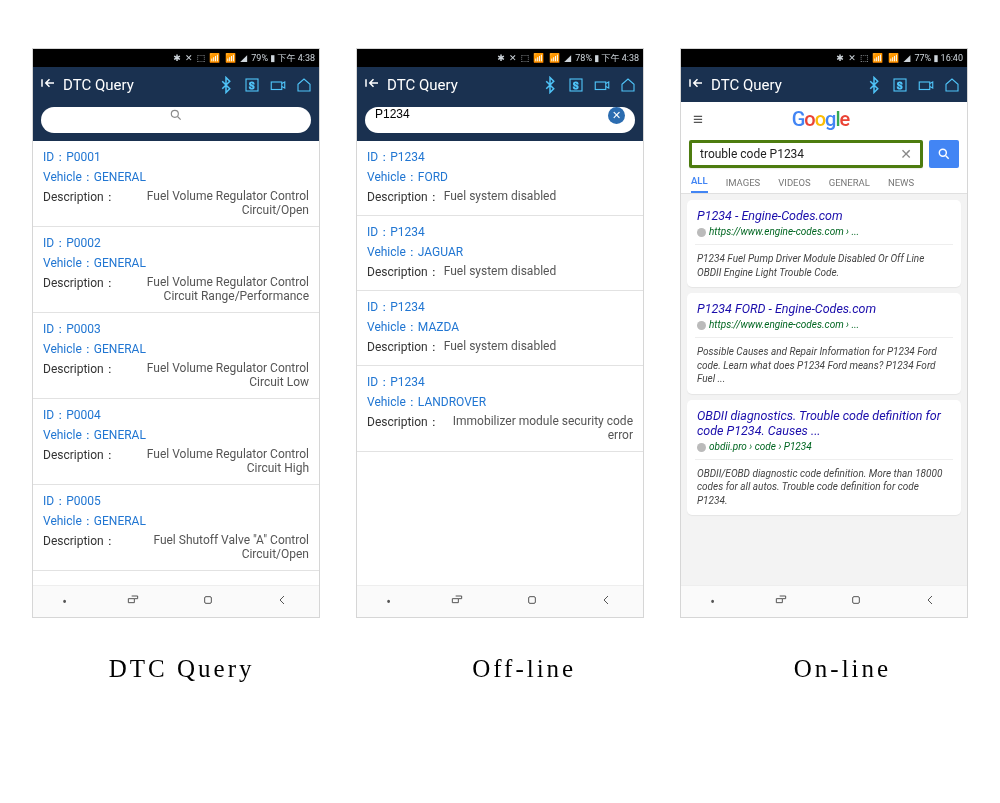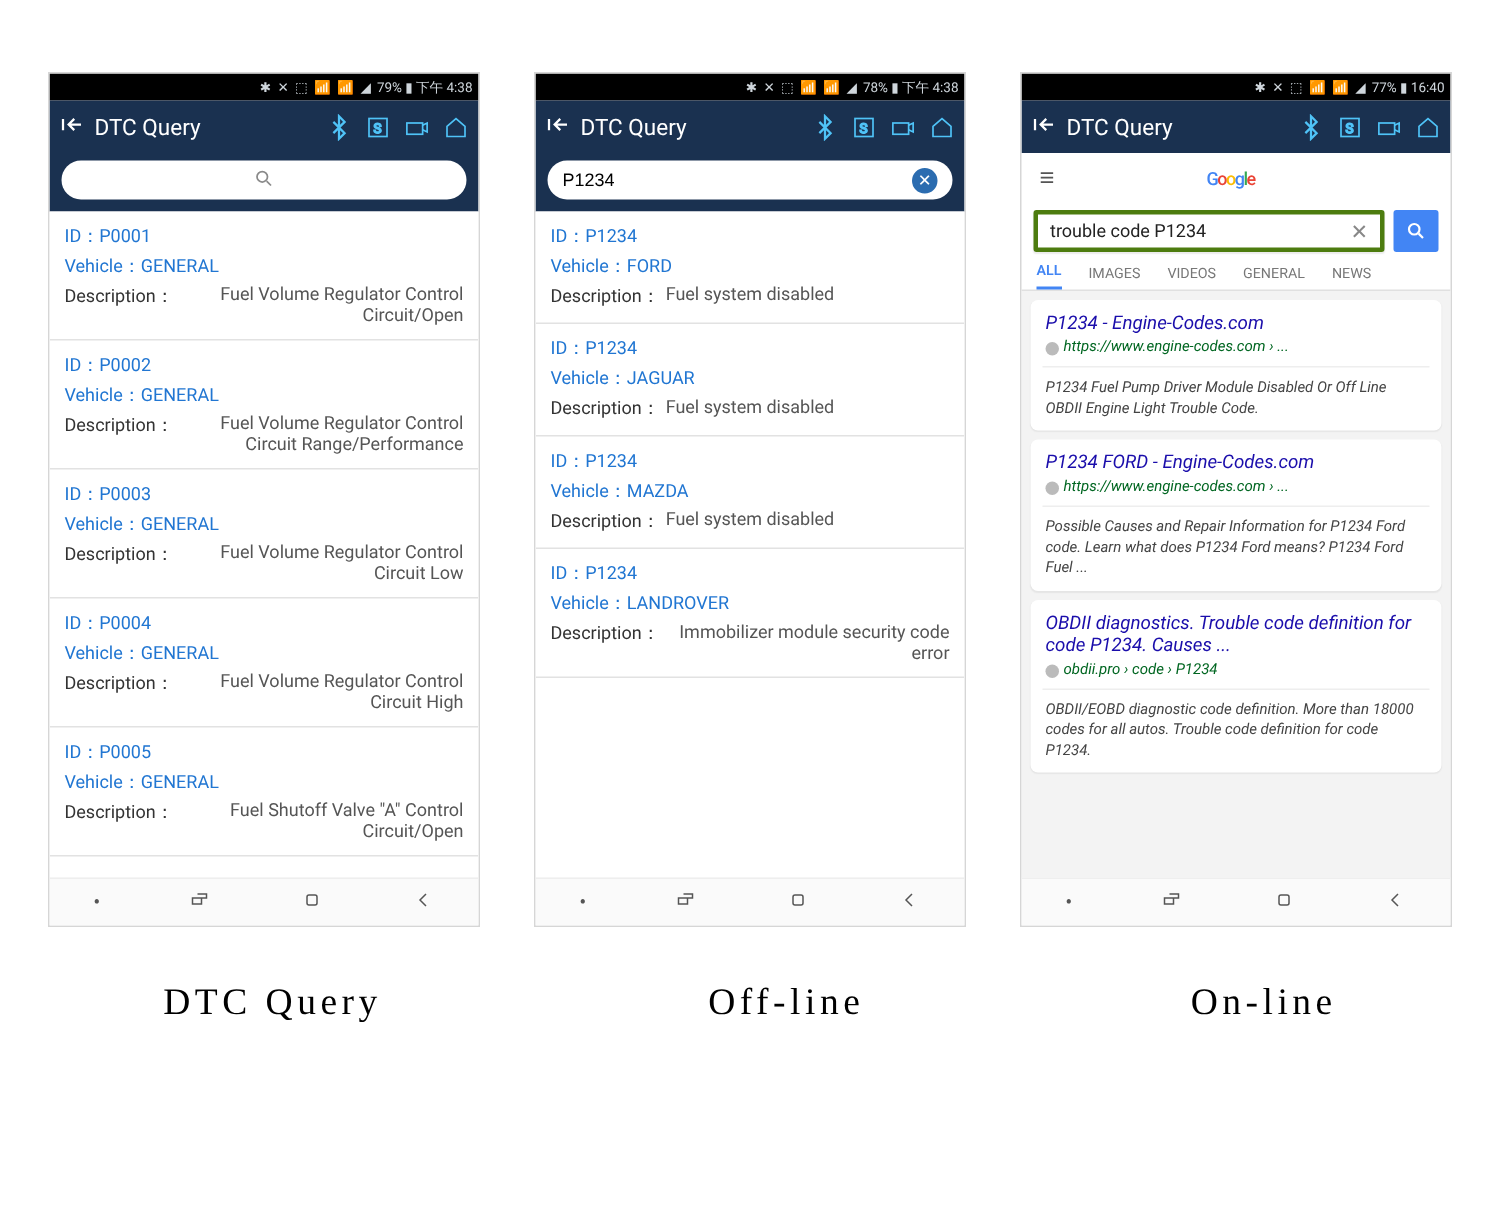--- a/index.html
+++ b/index.html
@@ -7,40 +7,40 @@
   .phones { display: flex; gap: 36px; padding: 48px 24px 0 24px; justify-content: center; }
   .phone { width: 288px; height: 570px; background: #fff; border: 1px solid #d6d6d6; display: flex; flex-direction: column; overflow: hidden; position: relative; }
   .statusbar { background: #000; color: #cfd6dc; height: 18px; font-size: 9px; display: flex; align-items: center; justify-content: flex-end; padding: 0 4px; gap: 3px; }
   .statusbar .icons { letter-spacing: 1px; }
   .appbar { background: #1a3150; color: #fff; height: 35px; display: flex; align-items: center; padding: 0 6px; gap: 6px; }
   .appbar .back-icon { width: 18px; height: 18px; }
   .appbar-title { font-size: 15px; flex: 1; }
   .appbar-actions { display: flex; gap: 8px; align-items: center; }
   .appbar-actions svg, .appbar-actions .ico { width: 18px; height: 18px; color: #4fc3f7; }
   .searchbar { background: #1a3150; padding: 5px 8px 8px 8px; }
-  .search-pill { background: #fff; border-radius: 16px; height: 26px; display: flex; align-items: center; padding: 0 10px; gap: 18px; }
+  .search-pill { background: #fff; border-radius: 16px; height: 26px; display: flex; align-items: flex-start; padding: 0 10px; gap: 18px; }
   .search-pill input { border: none; outline: none; flex: 1; font-size: 12px; background: transparent; }
   .mag svg { width: 14px; height: 14px; color: #8a8a8a; }
   .clear { width: 17px; height: 17px; border-radius: 50%; background: #2b6cb0; color: #fff; display: flex; align-items: center; justify-content: center; font-size: 11px; }
   .list { flex: 1; overflow: hidden; background: #fff; }
   .item { padding: 8px 10px 9px 10px; border-bottom: 1px solid #e2e2e2; }
   .item .id { color: #2176d2; font-size: 12px; margin-bottom: 3px; }
   .item .veh { color: #2176d2; font-size: 12px; margin-bottom: 3px; }
   .item .desc { color: #555; font-size: 12px; display: flex; }
   .item .desc .k { color: #333; margin-right: 4px; white-space: nowrap; }
   .item .desc .v { color: #555; text-align: right; }
   .navbar { height: 32px; background: #fafafa; display: flex; align-items: center; justify-content: space-around; color: #555; font-size: 14px; border-top: 1px solid #eee; }
   .navbar svg { width: 16px; height: 16px; }
   .caption { position: absolute; top: 655px; width: 100%; display: flex; justify-content: space-around; }
   .caption div { font-family: "Times New Roman", serif; font-size: 25px; letter-spacing: 3px; color: #000; }
 
   
   .gbar { height: 34px; display: flex; align-items: center; justify-content: space-between; padding: 0 12px; }
   .gmenu { font-size: 17px; color: #555; }
-  .glogo { font-size: 12px; font-weight: 500; letter-spacing: -1px; }
+  .glogo { font-size: 20px; font-weight: 500; letter-spacing: -1px; }
   .glogo .gB { color:#4285F4;} .glogo .gR{color:#EA4335;} .glogo .gY{color:#FBBC05;} .glogo .gG{color:#34A853;}
   .gsearchrow { display: flex; padding: 4px 8px; gap: 6px; }
   .gsearchbox { flex:1; border:3px solid #4d7c0f; border-radius:2px; height:28px; display:flex; align-items:center; padding:0 8px; font-size:12px; color:#222; background:#fff; box-shadow:0 1px 1px rgba(0,0,0,0.08);}
   .gsearchbox .x { color:#888; font-size:14px; }
   .gsearchbtn { width:30px; background:#4285F4; border-radius:2px; display:flex; align-items:center; justify-content:center; }
   .gsearchbtn svg { width:14px; height:14px; color:#fff; }
   .gtabs { display:flex; gap:18px; padding:0 10px; border-bottom:1px solid #e0e0e0; font-size:9.5px; color:#777; height:22px; align-items:center; overflow:hidden; }
   .gtabs .on { color:#4285F4; border-bottom:3px solid #4285F4; padding-bottom:5px; padding-top:3px; font-weight:600; }
   .gresults { background:#f3f3f3; flex:1; padding:6px; display:flex; flex-direction:column; gap:6px; overflow:hidden; }
   .gcard { background:#fff; border-radius:5px; padding:8px 10px; box-shadow:0 1px 1px rgba(0,0,0,0.06);font-style:italic; }

